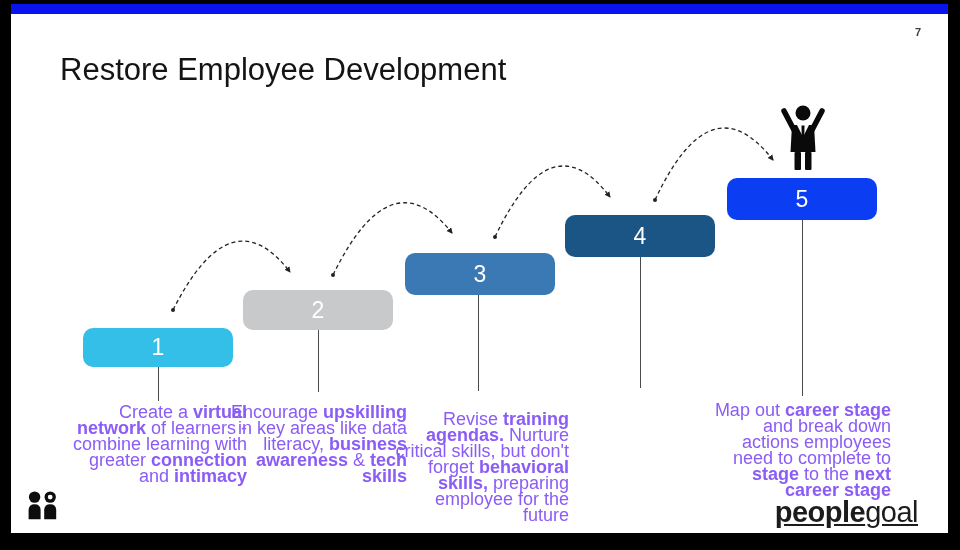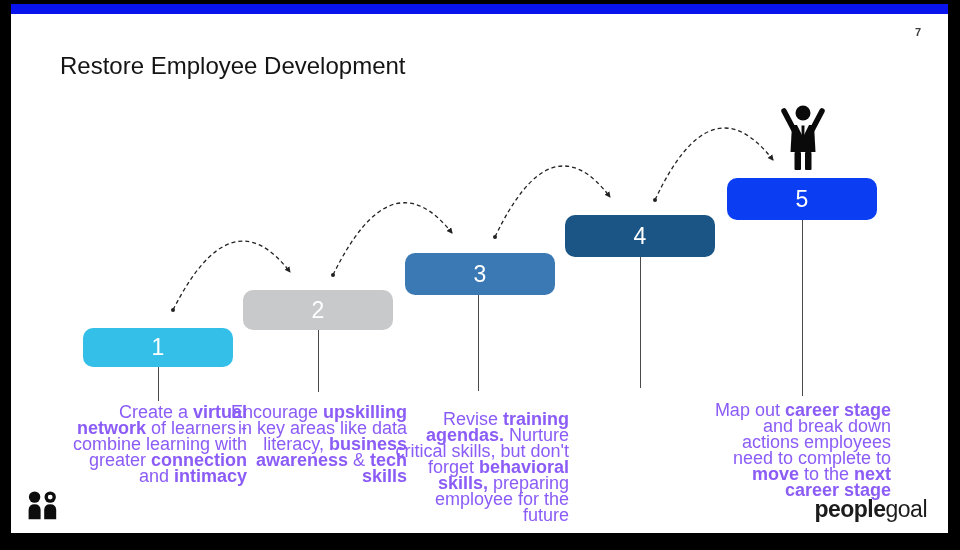--- a/index.html
+++ b/index.html
@@ -4,21 +4,21 @@
 <style>
   html,body{margin:0;padding:0;}
   body{
     width:960px;height:550px;position:relative;overflow:hidden;
     background:#000;
     font-family:"Liberation Sans",sans-serif;
   }
   .slide{position:absolute;left:11px;top:4px;width:937px;height:529px;background:#ffffff;}
   .topbar{position:absolute;left:0;top:0;width:100%;height:10px;}
   .pagenum{position:absolute;top:22px;right:27px;font-size:11px;font-weight:700;color:#3d3d3d;}
-  .title{position:absolute;left:49px;top:48px;font-size:24px;font-weight:400;color:#141414;}
+  .title{position:absolute;left:49px;top:48px;font-size:31px;font-weight:400;color:#141414;}
 
   .step-box{position:absolute;width:150px;border-radius:10px;display:flex;align-items:center;justify-content:center;}
   .step-num{color:#fff;font-size:23px;font-weight:500;}
   #b1{left:72px;top:324px;height:39px;}
   #b2{left:232px;top:286px;height:40px;}
   #b3{left:394px;top:249px;height:42px;}
   #b4{left:554px;top:211px;height:42px;}
   #b5{left:716px;top:174px;height:42px;}
 
   .vline{position:absolute;width:1px;background:#4a4a4a;}
@@ -32,21 +32,21 @@
   .desc b{font-weight:700;}
   #d1{left:58px;top:400px;}
   #d2{left:218px;top:400px;}
   #d3{left:380px;top:407px;}
   #d4{left:540px;top:401px;}
   #d5{left:702px;top:398px;}
 
   .arrows{position:absolute;left:0;top:0;pointer-events:none;}
   .person{position:absolute;left:764px;top:100px;}
   .brandmark{position:absolute;left:17px;top:487px;}
-  .wordmark{position:absolute;right:21px;top:492px;font-size:23px;color:#1c1c1c;letter-spacing:-0.5px;}
+  .wordmark{position:absolute;right:30px;top:492px;font-size:29px;color:#1c1c1c;letter-spacing:-0.5px;text-decoration:underline;}
   .wordmark .bold{font-weight:700;}
   .wordmark .light{font-weight:400;}
 </style>
 </head>
 <body>
 
 <div class="slide">
   <div class="topbar" style="background: rgb(8, 19, 238);"></div>
 
   <div class="pagenum">7</div>
@@ -102,21 +102,21 @@
 
   <div class="vline" id="l1"></div>
   <div class="vline" id="l2"></div>
   <div class="vline" id="l3"></div>
   <div class="vline" id="l4"></div>
   <div class="vline" id="l5"></div>
 
   <div class="desc" id="d1">Create a <b>virtual network</b> of learners - combine learning with greater <b>connection</b> and <b>intimacy</b></div>
   <div class="desc" id="d2">Encourage <b>upskilling</b> in key areas like data literacy, <b>business awareness</b> &amp; <b>tech skills</b></div>
   <div class="desc" id="d3">Revise <b>training agendas.</b> Nurture critical skills, but don't forget <b>behavioral skills,</b> preparing employee for the future</div>
-  <div class="desc" id="d5">Map out <b>career stage</b> and break down actions employees need to complete to <b>move</b> to the <b>next career stage</b></div>
+  <div class="desc" id="d5">Map out <b>career stage</b> and break down actions employees need to complete to <b>stage</b> to the <b>next career stage</b></div>
 
   <svg class="brandmark" width="30" height="29" viewBox="0 0 50 48">
     <circle cx="11" cy="10" r="9.5" fill="#0d0d0d"></circle>
     <path d="M1,47 L1,32 Q1,22 11,22 Q21,22 21,32 L21,47 Z" fill="#0d0d0d"></path>
     <circle cx="37" cy="10" r="9.5" fill="#0d0d0d"></circle>
     <circle cx="37" cy="10" r="4" fill="#ffffff"></circle>
     <path d="M27,47 L27,32 Q27,22 37,22 Q47,22 47,32 L47,47 Z" fill="#0d0d0d"></path>
   </svg>
 
   <div class="wordmark">

